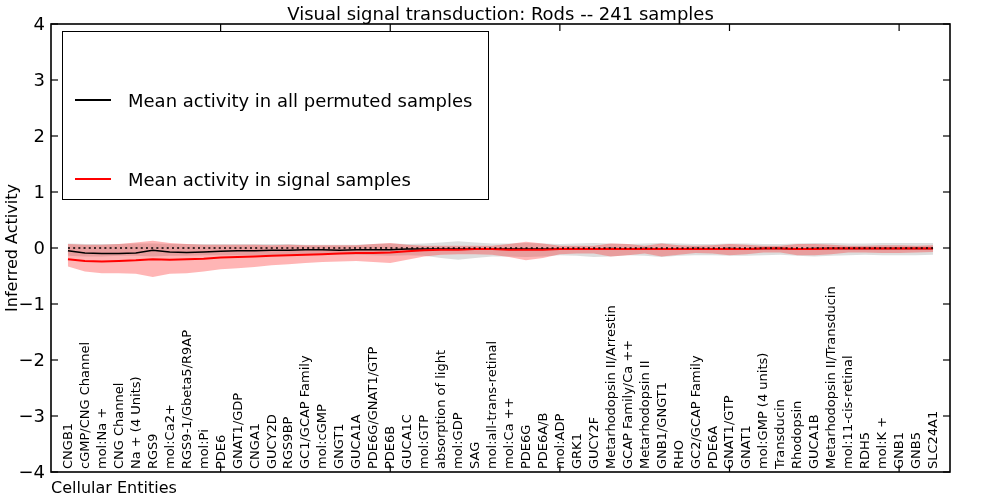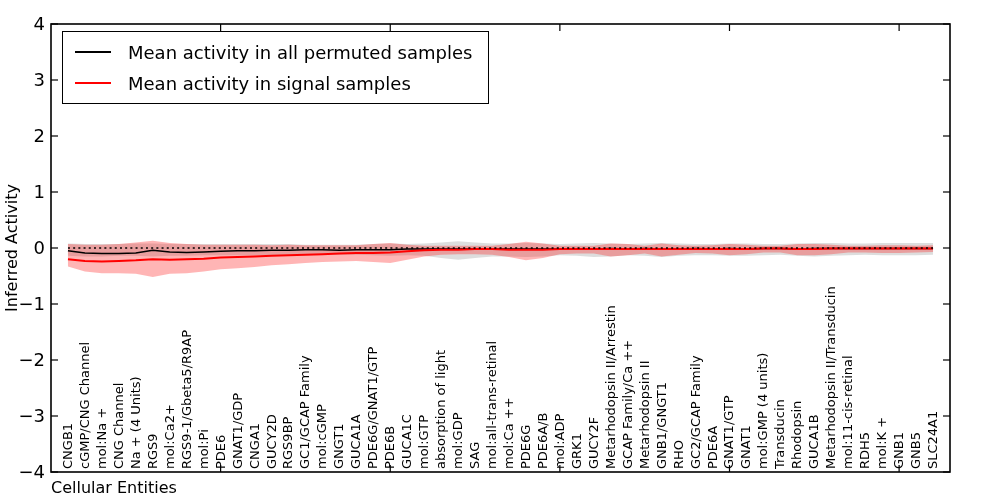--- a/index.html
+++ b/index.html
@@ -10,21 +10,21 @@
          font-size:18px;white-space:nowrap;}
   .xlabel{position:absolute;left:51px;top:478px;width:899px;text-align:left;
           font-size:16px;}
   .ylabel-wrap{position:absolute;left:11px;top:248px;width:0;height:0;}
   .ylabel{position:absolute;transform:translate(-50%,-50%) rotate(-90deg);
           font-size:16px;white-space:nowrap;}
   svg{position:absolute;left:0;top:0;}
   .legend{position:absolute;left:62px;top:31px;border:1.5px solid #000;
           background:#fff;padding:7px 16px 7px 10px;display:flex;
           flex-direction:column;justify-content:center;gap:5px;z-index:5;}
-  .legend-row{display:flex;align-items:center;height:26px;}
+  .legend-row{display:flex;align-items:center;height:26px;margin-top:48px;}
   .legend-line{display:inline-block;width:36px;border-top:2px solid #000;
                margin:0 17px 0 2px;}
   .legend-label{font-size:18px;white-space:nowrap;}
   .ytick-label{position:absolute;left:0;width:45px;text-align:right;
                font-size:18px;line-height:20px;}
   .xcat-label{position:absolute;transform:rotate(-90deg);transform-origin:0 0;
               font-size:13px;line-height:16px;white-space:nowrap;}
 </style>
 </head>
 <body>
@@ -60,20 +60,21 @@
       <line x1="390.24528301886795" y1="24" x2="390.24528301886795" y2="31" stroke="#000" stroke-width="1.2"></line>
       <line x1="559.867924528302" y1="465" x2="559.867924528302" y2="472" stroke="#000" stroke-width="1.2"></line>
       <line x1="559.867924528302" y1="24" x2="559.867924528302" y2="31" stroke="#000" stroke-width="1.2"></line>
       <line x1="729.4905660377359" y1="465" x2="729.4905660377359" y2="472" stroke="#000" stroke-width="1.2"></line>
       <line x1="729.4905660377359" y1="24" x2="729.4905660377359" y2="31" stroke="#000" stroke-width="1.2"></line>
       <line x1="899.1132075471698" y1="465" x2="899.1132075471698" y2="472" stroke="#000" stroke-width="1.2"></line>
       <line x1="899.1132075471698" y1="24" x2="899.1132075471698" y2="31" stroke="#000" stroke-width="1.2"></line>
       <rect x="51" y="24" width="899" height="448" fill="none" stroke="#000" stroke-width="1.6"></rect>
     </svg>
 
+  <div class="title">Visual signal transduction: Rods -- 241 samples</div>
 
   <div class="ylabel-wrap">
     <div class="ylabel">Inferred Activity</div>
   </div>
 
   <div class="xlabel">Cellular Entities</div>
 
   <div class="legend">
     <div class="legend-row">
       <span class="legend-line" style="border-top-color:#000000;"></span>

